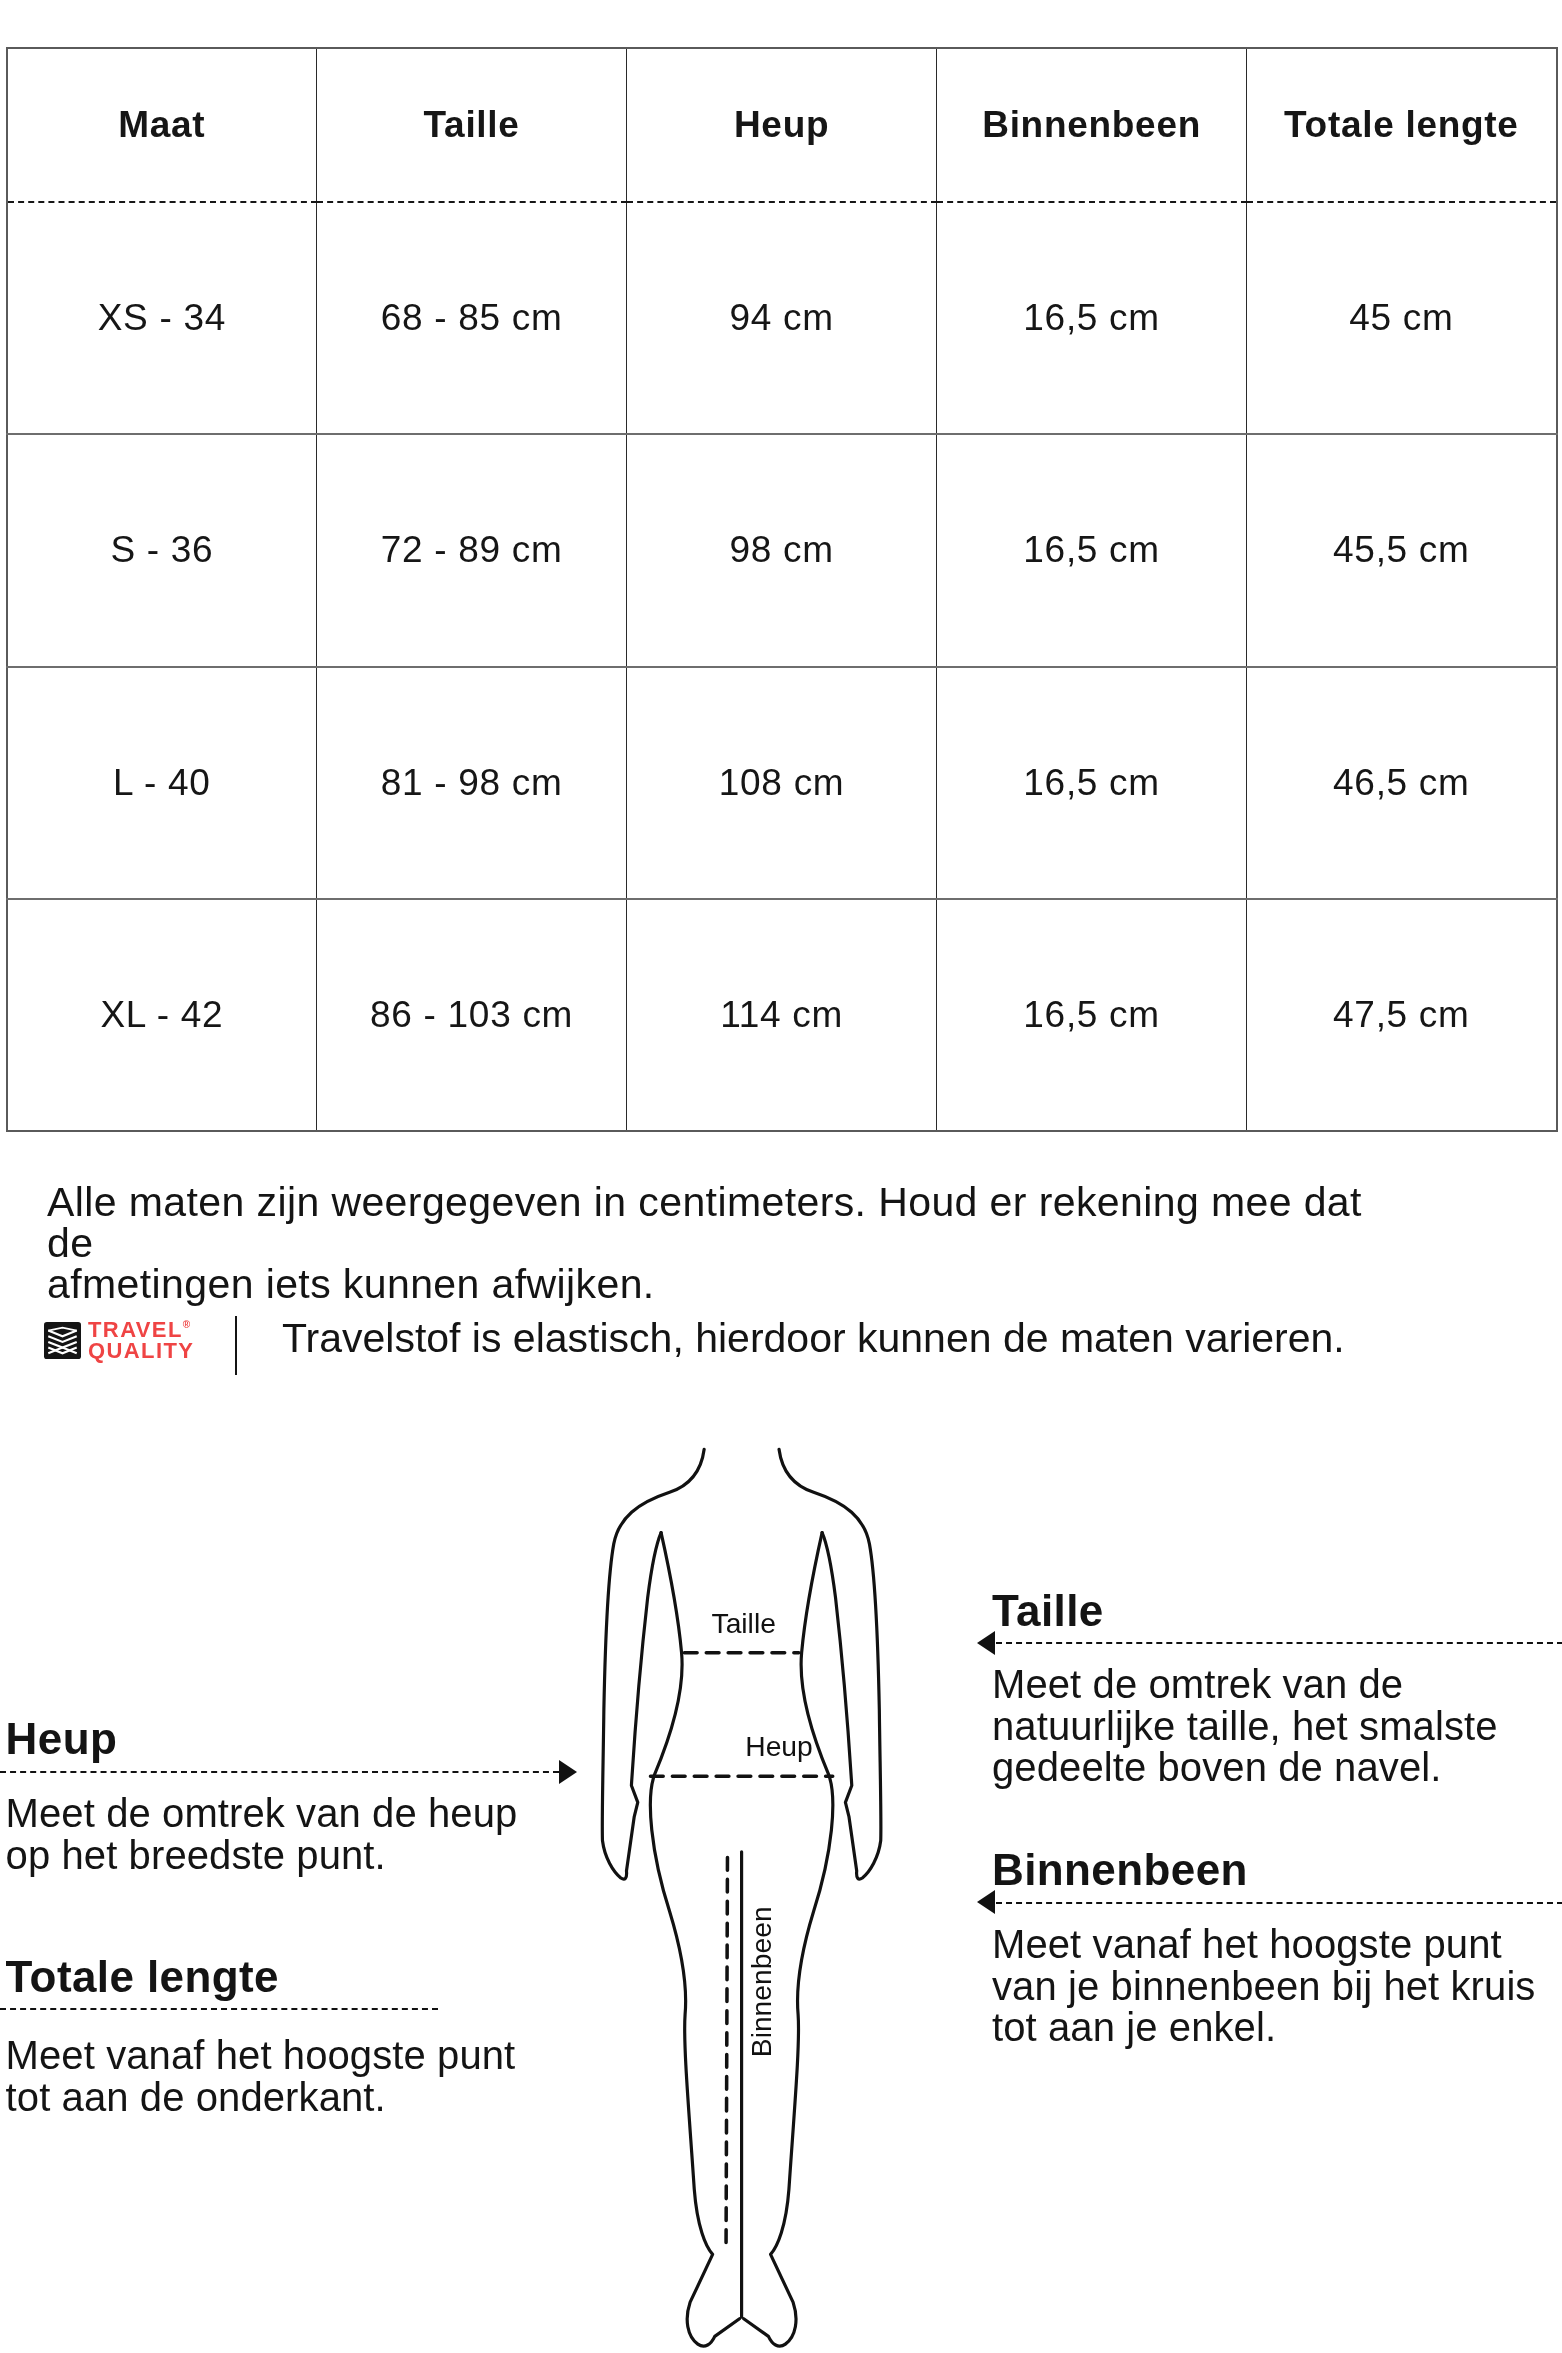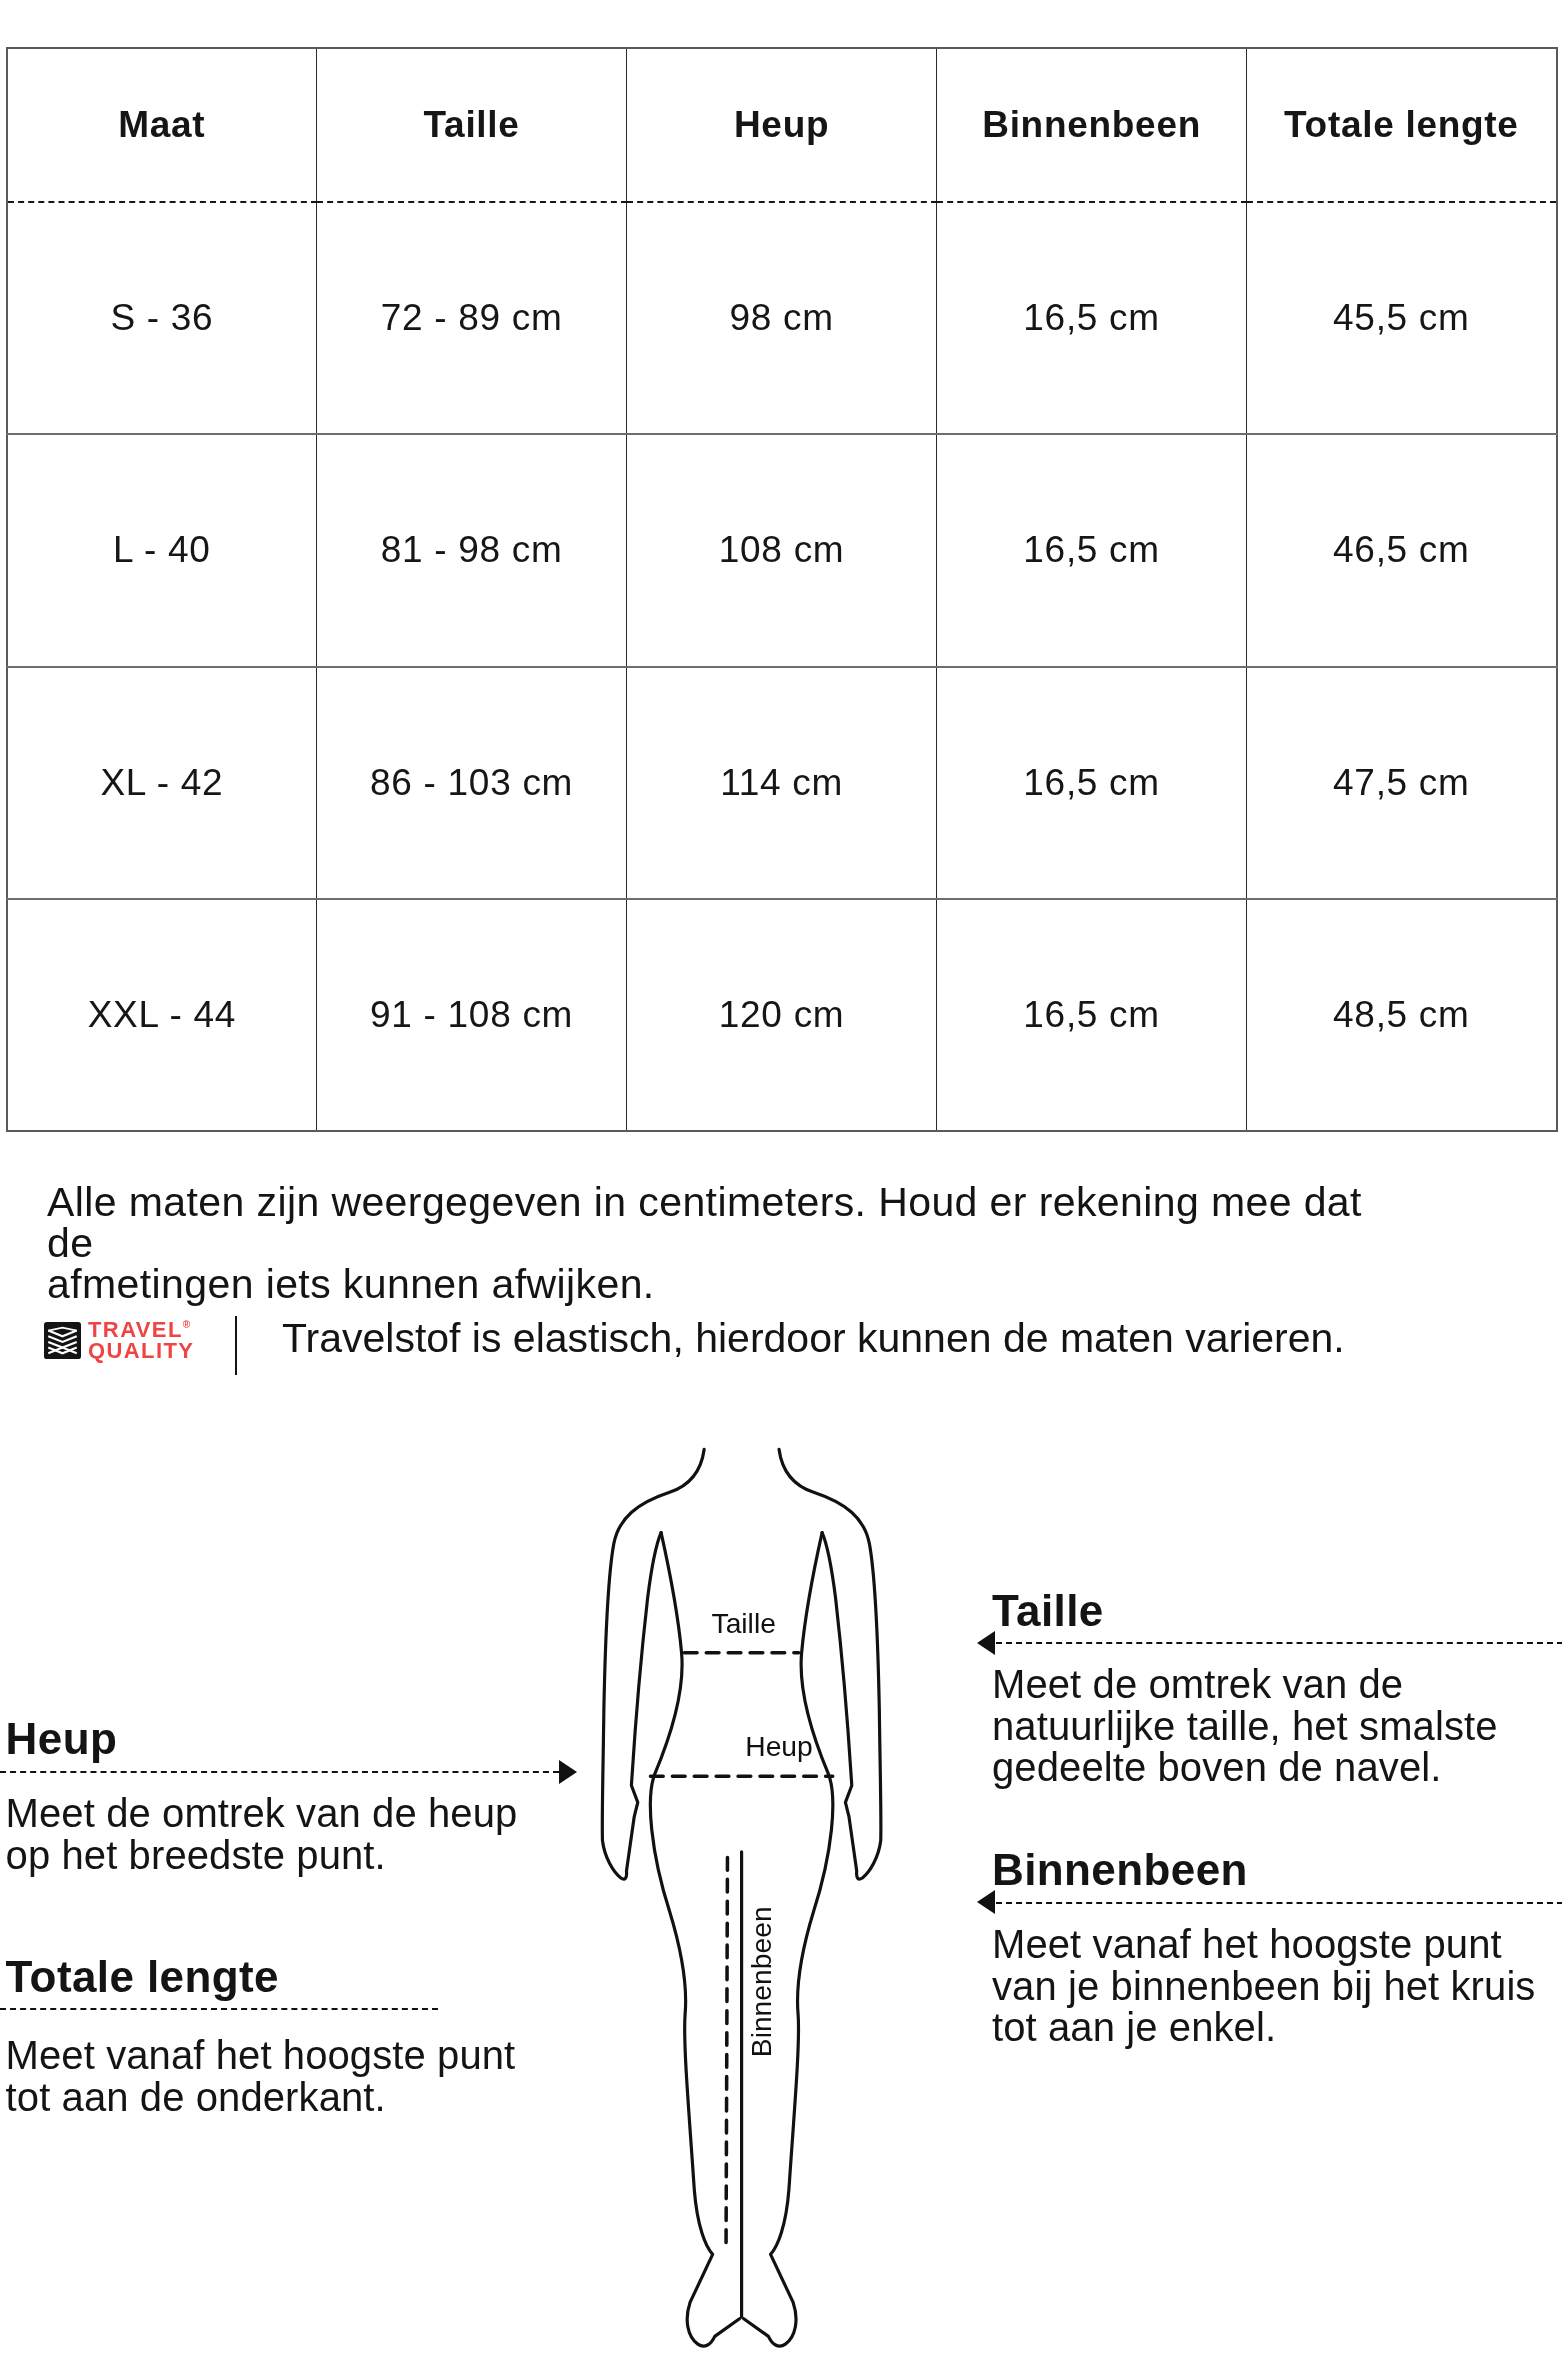--- a/index.html
+++ b/index.html
@@ -69,46 +69,46 @@
     <tr>
       <th>Maat</th>
       <th>Taille</th>
       <th>Heup</th>
       <th>Binnenbeen</th>
       <th>Totale lengte</th>
     </tr>
   </thead>
   <tbody>
     <tr>
+      <td>XS - 34</td>
+      <td>68 - 85 cm</td>
+      <td>94 cm</td>
+      <td>16,5 cm</td>
+      <td>45 cm</td>
+    </tr>
+    <tr>
       <td>S - 36</td>
       <td>72 - 89 cm</td>
       <td>98 cm</td>
       <td>16,5 cm</td>
       <td>45,5 cm</td>
     </tr>
     <tr>
       <td>L - 40</td>
       <td>81 - 98 cm</td>
       <td>108 cm</td>
       <td>16,5 cm</td>
       <td>46,5 cm</td>
     </tr>
     <tr>
       <td>XL - 42</td>
       <td>86 - 103 cm</td>
       <td>114 cm</td>
       <td>16,5 cm</td>
       <td>47,5 cm</td>
-    </tr>
-    <tr>
-      <td>XXL - 44</td>
-      <td>91 - 108 cm</td>
-      <td>120 cm</td>
-      <td>16,5 cm</td>
-      <td>48,5 cm</td>
     </tr>
   </tbody>
 </table>
 
 <div class="sizes-note multiline">Alle maten zijn weergegeven in centimeters. Houd er rekening mee dat de
 afmetingen iets kunnen afwijken.</div>
 
 <div class="tq-row">
   <div class="tq-logo-box">
     <svg class="logo-svg" viewBox="0 0 52 52">

